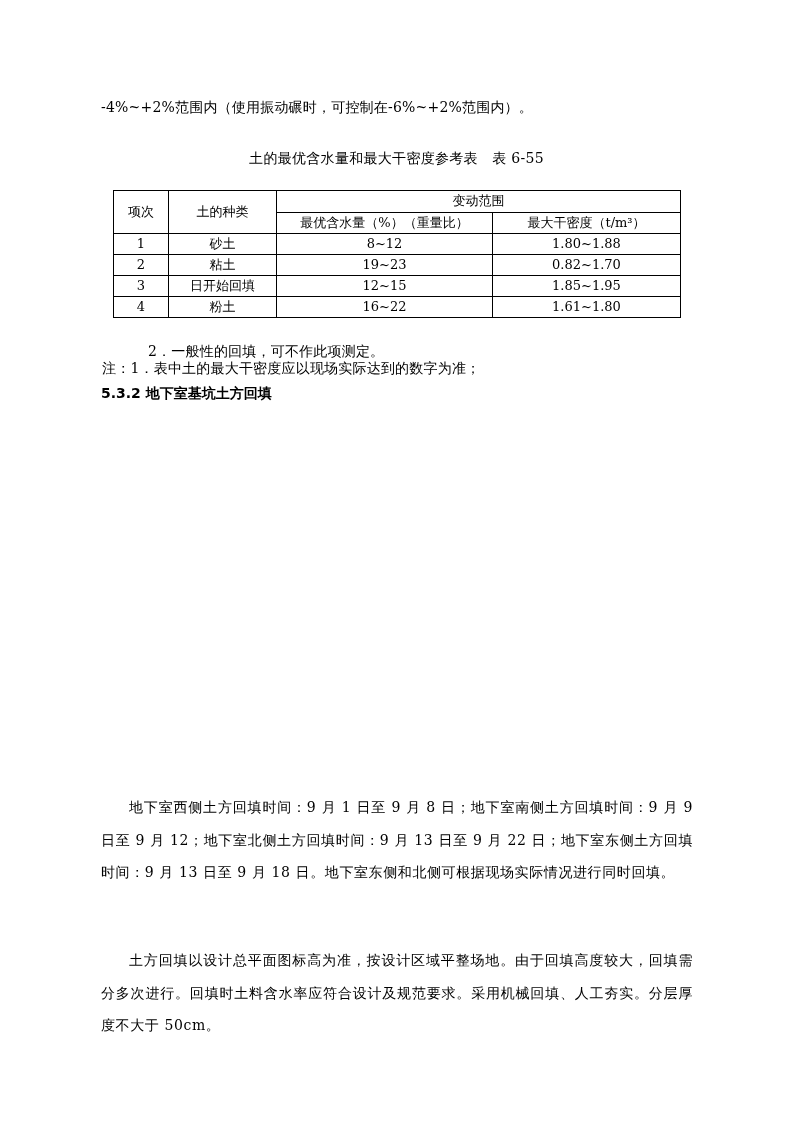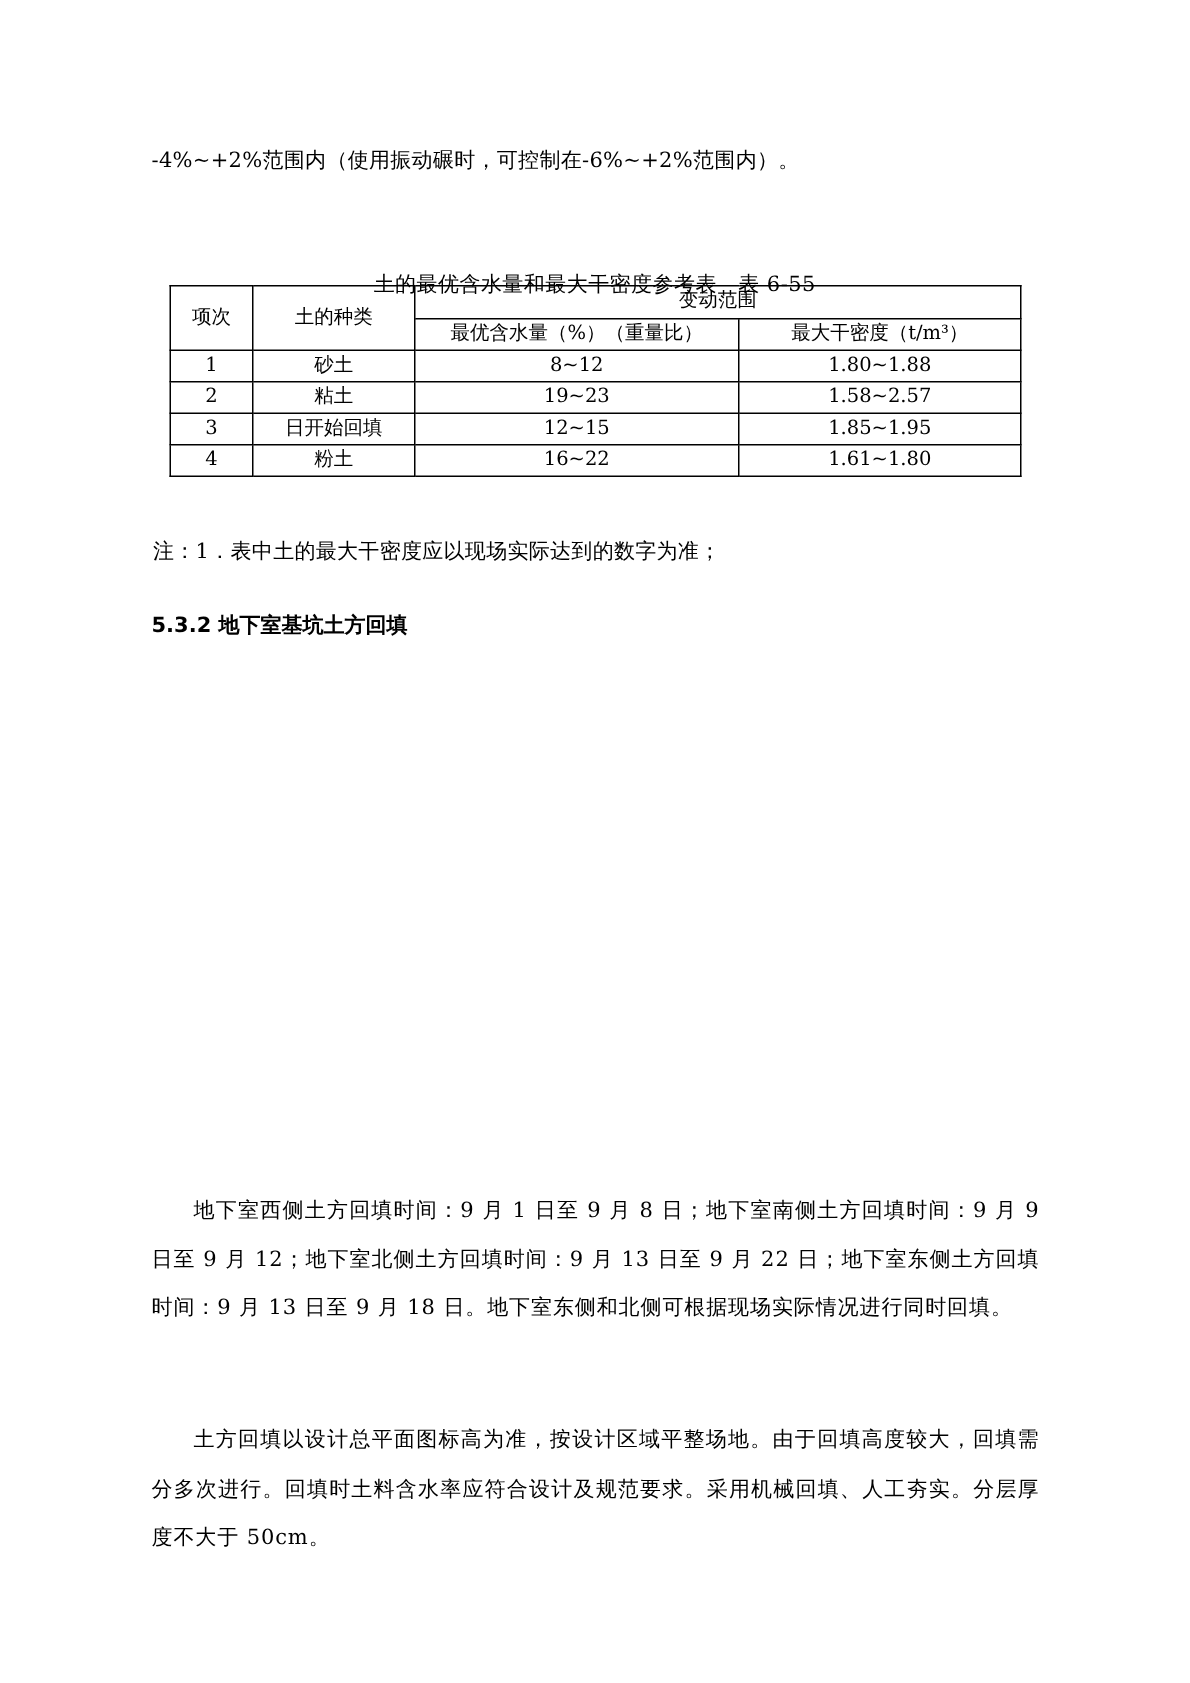--- a/index.html
+++ b/index.html
@@ -40,21 +40,20 @@
     }
     .caption {
       position: absolute;
       left: 0;
       width: 793px;
       top: 149px;
       text-align: center;
       font-size: 14px;
       line-height: 18px;
       letter-spacing: 0.3px;
-      margin-top: 32px;
     }
     table.ref {
       position: absolute;
       left: 113px;
       top: 178px;
       border-collapse: collapse;
       font-size: 13px;
       margin-top: 12px;
     }
     table.ref td, table.ref th {
@@ -62,21 +61,21 @@
       padding: 0;
       text-align: center;
       font-weight: normal;
       height: 20px;
       line-height: 20px;
       white-space: nowrap;
     }
     .heading {
       position: absolute;
       left: 101px;
-      top: 408px;
+      top: 384px;
       font-size: 14px;
       font-weight: bold;
       line-height: 18px;
       font-family: "DejaVu Sans", "Liberation Sans", sans-serif;
     }
   </style>
 </head>
 <body>
 
 <div class="page">
@@ -105,37 +104,38 @@
     <tr>
       <td>1</td>
       <td>砂土</td>
       <td>8~12</td>
       <td>1.80~1.88</td>
     </tr>
     <tr>
       <td>2</td>
       <td>粘土</td>
       <td>19~23</td>
-      <td>1.58~2.57</td>
+      <td>0.82~1.70</td>
     </tr>
     <tr>
       <td>3</td>
       <td>日开始回填</td>
       <td>12~15</td>
       <td>1.85~1.95</td>
     </tr>
     <tr>
       <td>4</td>
       <td>粉土</td>
       <td>16~22</td>
       <td>1.61~1.80</td>
     </tr>
   </tbody>
     </table>
 
   <div class="line" style="top:311px; left:102px;margin-top:48px;">注：1．表中土的最大干密度应以现场实际达到的数字为准；</div>
+  <div class="line" style="top:342px; left:148px;">2．一般性的回填，可不作此项测定。</div>
 
   <div class="heading">5.3.2 地下室基坑土方回填</div>
 
   <div class="para" style="top:763px;margin-top:28px;">地下室西侧土方回填时间：9 月 1 日至 9 月 8 日；地下室南侧土方回填时间：9 月 9 日至 9 月 12；地下室北侧土方回填时间：9 月 13 日至 9 月 22 日；地下室东侧土方回填时间：9 月 13 日至 9 月 18 日。地下室东侧和北侧可根据现场实际情况进行同时回填。</div>
   <div class="para" style="top:908px;margin-top:36px;">土方回填以设计总平面图标高为准，按设计区域平整场地。由于回填高度较大，回填需分多次进行。回填时土料含水率应符合设计及规范要求。采用机械回填、人工夯实。分层厚度不大于 50cm。</div>
 
 </div>
 
 </body></html>

